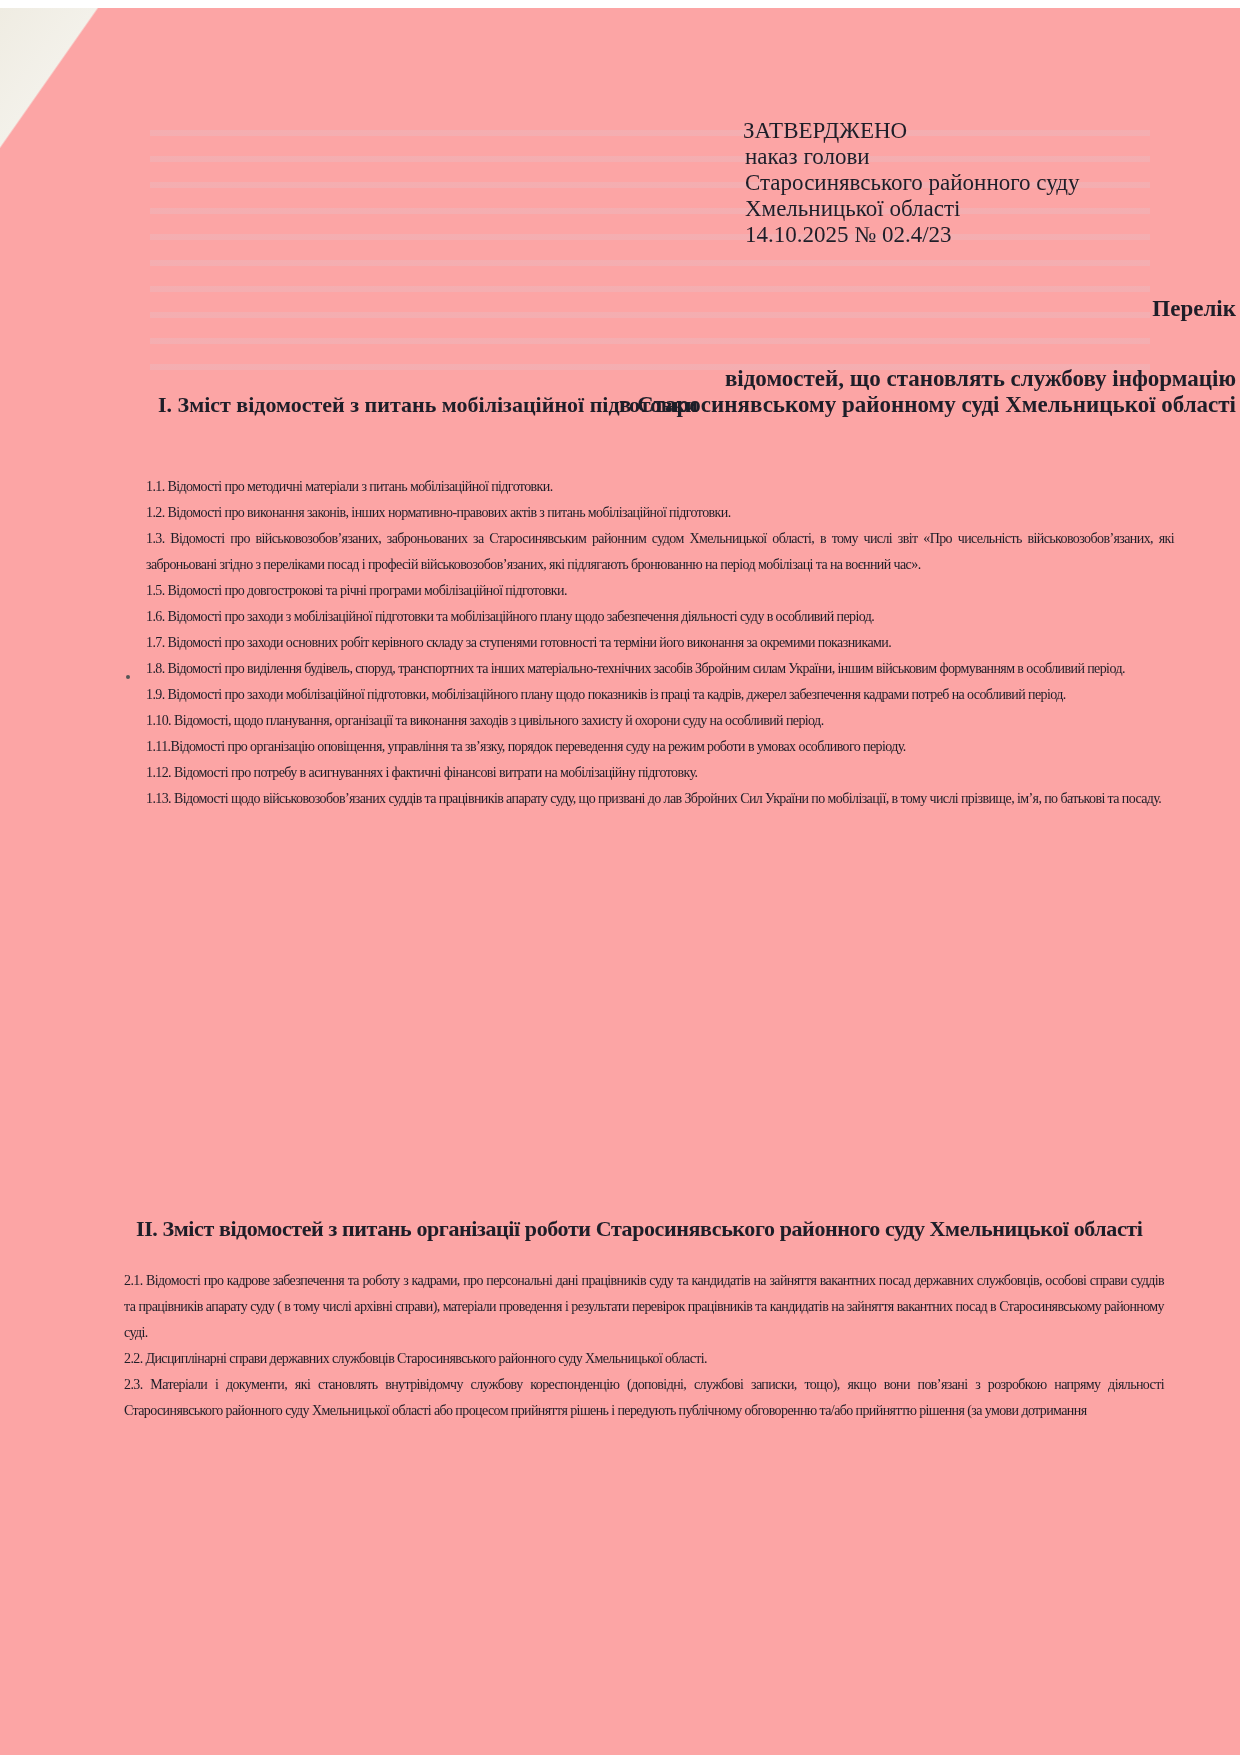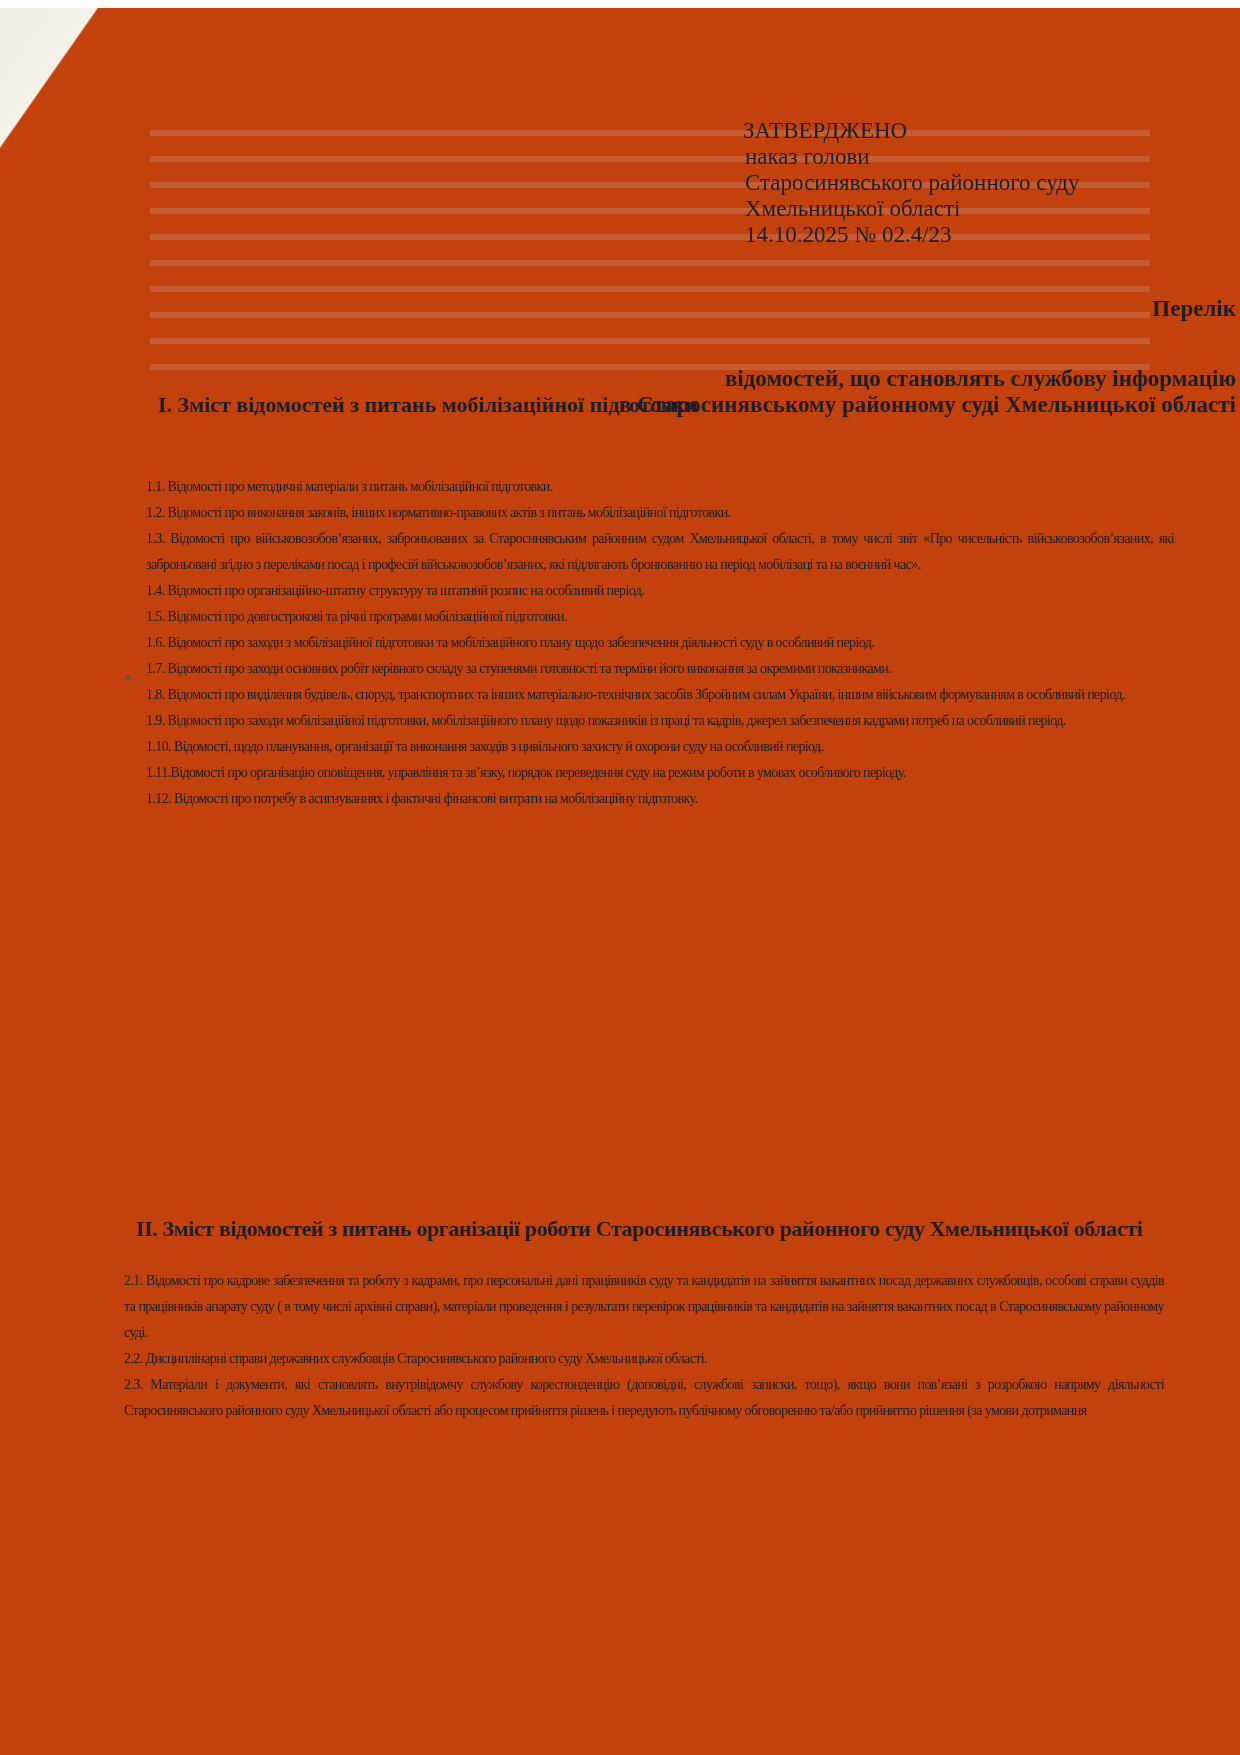--- a/index.html
+++ b/index.html
@@ -5,21 +5,21 @@
   html, body { margin: 0; padding: 0; }
   body {
     width: 1240px; height: 1755px; overflow: hidden;
     background: #f7f7fb;
     position: relative;
     font-family: "Liberation Serif", "DejaVu Serif", serif;
     color: #1e1e28;
   }
   .page {
     position: absolute; left: 0; top: 0; width: 1240px; height: 1755px;
-    background: #c2410c;
+    background: #fca5a5;
   }
   .top-band {
     position: absolute; left: 0; top: 0; width: 1240px; height: 8px; background: #ffffff;
   }
   .corner-shadow {
     position: absolute; left: 0; top: 8px; width: 110px; height: 150px;
     background: linear-gradient(125deg, #efece2 0%, #f3f1ea 45%, rgba(255,255,255,0) 46%);
   }
   .approval {
     position: absolute; left: 745px; top: 118px;
@@ -86,29 +86,29 @@
   </div>
 
   <div class="section-head">І. Зміст відомостей з питань мобілізаційної підготовки</div>
 
   <div class="bullet-dot"></div>
 
   <div class="body-text sec1">
     <p class="para">1.1.   Відомості про методичні матеріали з питань мобілізаційної підготовки.</p>
     <p class="para">1.2. Відомості про виконання законів, інших нормативно-правових актів з питань мобілізаційної підготовки.</p>
     <p class="para">1.3.  Відомості про військовозобов’язаних, заброньованих за Старосинявським районним судом Хмельницької області, в тому числі звіт «Про чисельність військовозобов’язаних, які заброньовані згідно з переліками посад і професій військовозобов’язаних, які підлягають бронюванню на період мобілізаці та на воєнний час».</p>
-    <p class="para">1.4. Відомості про організаційно-штатну структуру та штатний розпис на особливий період.</p>
     <p class="para">1.5. Відомості про довгострокові та річні програми мобілізаційної підготовки.</p>
     <p class="para">1.6. Відомості про заходи з мобілізаційної підготовки та мобілізаційного плану щодо забезпечення діяльності суду в особливий період.</p>
     <p class="para">1.7. Відомості про заходи основних робіт керівного складу за ступенями готовності та терміни його виконання за окремими показниками.</p>
     <p class="para">1.8. Відомості про виділення будівель, споруд, транспортних та інших матеріально-технічних засобів Збройним силам України, іншим військовим формуванням в особливий період.</p>
     <p class="para">1.9. Відомості про заходи мобілізаційної підготовки, мобілізаційного плану щодо показників із праці та кадрів, джерел забезпечення кадрами потреб на особливий період.</p>
     <p class="para">1.10. Відомості, щодо планування, організації та виконання заходів з цивільного захисту й охорони суду на особливий період.</p>
     <p class="para">1.11.Відомості про організацію оповіщення, управління та зв’язку, порядок переведення суду на режим роботи в умовах особливого періоду.</p>
     <p class="para">1.12. Відомості про потребу в асигнуваннях і фактичні фінансові витрати на мобілізаційну підготовку.</p>
+    <p class="para">1.13. Відомості щодо військовозобов’язаних суддів та працівників апарату суду, що призвані до лав Збройних Сил України по мобілізації, в тому числі прізвище, ім’я, по батькові та посаду.</p>
   </div>
 
   <div class="sec2-head">ІІ. Зміст відомостей з питань організації роботи Старосинявського районного суду Хмельницької області</div>
 
   <div class="body-text sec2">
     <p class="para">2.1. Відомості про кадрове забезпечення та роботу з кадрами, про персональні дані працівників суду та кандидатів на зайняття вакантних посад державних службовців, особові справи суддів та працівників апарату суду ( в тому числі архівні справи), матеріали проведення і результати перевірок працівників та кандидатів на зайняття вакантних посад в Старосинявському районному суді.</p>
     <p class="para">2.2. Дисциплінарні справи державних службовців Старосинявського районного суду Хмельницької області.</p>
     <p class="para">2.3. Матеріали і документи, які становлять внутрівідомчу службову кореспонденцію (доповідні, службові записки, тощо), якщо вони пов’язані з розробкою напряму діяльності Старосинявського районного суду Хмельницької області або процесом прийняття рішень і передують публічному обговоренню та/або прийняттю рішення (за умови дотримання</p>
   </div>
 </div>

